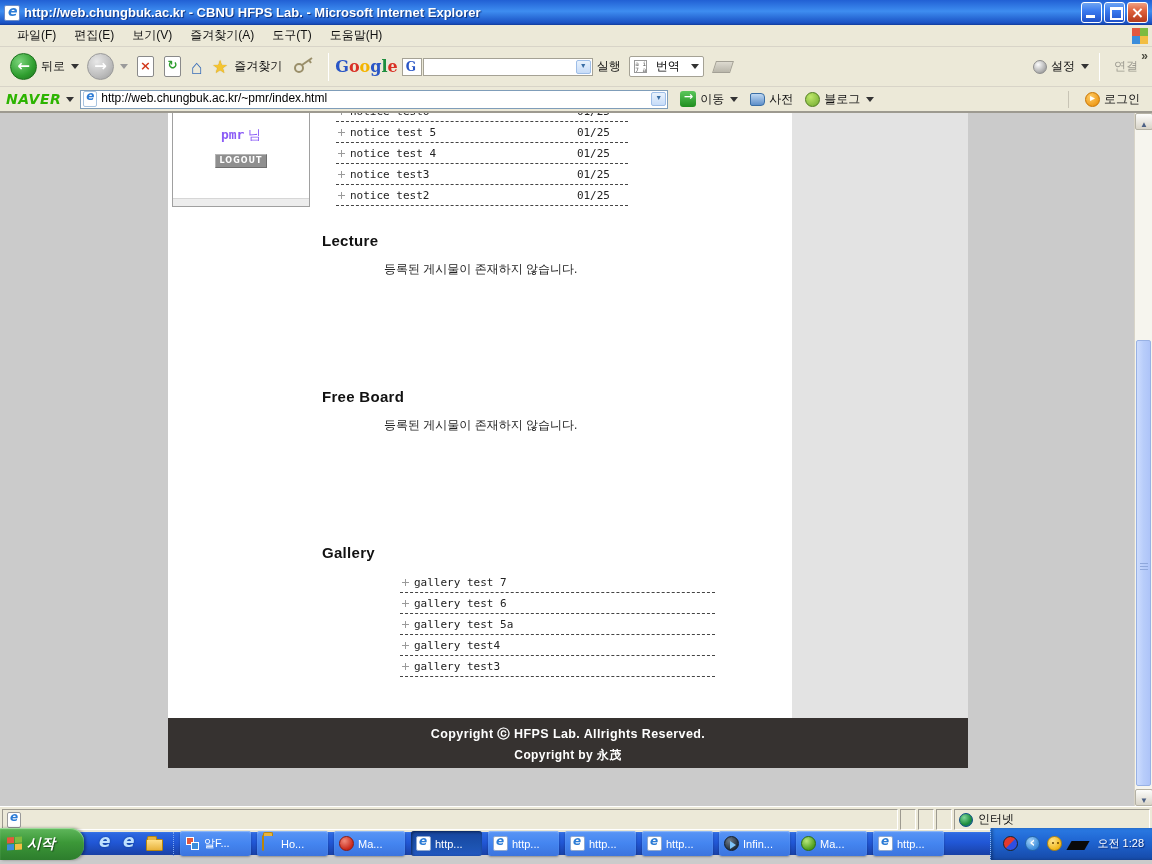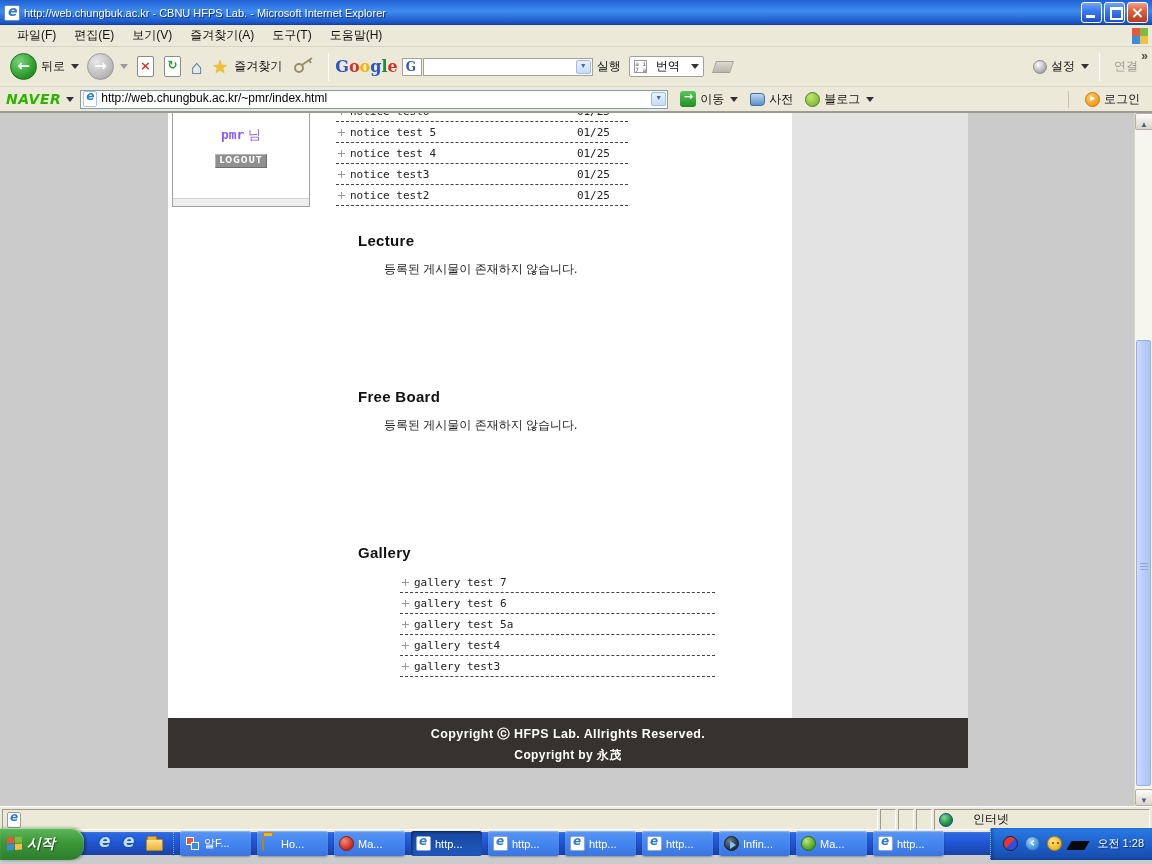--- a/index.html
+++ b/index.html
@@ -5,21 +5,21 @@
   * { margin:0; padding:0; box-sizing:border-box; }
   html,body { width:1152px; height:864px; overflow:hidden; }
   body { font-family:"Liberation Sans","DejaVu Sans",sans-serif; font-size:12px; position:relative; background:#CBCBCB; }
 
   
   .titlebar { position:absolute; left:0; top:0; width:1152px; height:25px;
     background:linear-gradient(180deg,#2160D4 0%,#3E8DF0 45%,#1A52C4 92%,#123C9A 100%);
     display:flex; align-items:center; padding:0 4px; }
   .titlebar .app-ico { width:16px; height:16px; margin-right:4px; position:relative; background:#fff; border:1px solid #6D8CC8; border-radius:2px; }
   .titlebar .app-ico::after { content:"e"; position:absolute; left:3px; top:-3px; font:bold italic 14px "DejaVu Sans",sans-serif; color:#2C7CD6; }
-  .title-text { color:#fff; font-weight:normal; font-size:11px; text-shadow:1px 1px 1px #0A2C7A; white-space:nowrap; overflow:hidden; flex:1; }
+  .title-text { color:#fff; font-weight:bold; font-size:13px; text-shadow:1px 1px 1px #0A2C7A; white-space:nowrap; overflow:hidden; flex:1; }
   .win-btns { display:flex; gap:2px; }
   .win-btn { width:21px; height:21px; border:1px solid #fff; border-radius:3px; position:relative;
     background:linear-gradient(180deg,#6FA5F2 0%,#3C7CF0 40%,#1E50C8 100%); }
   .win-btn.min::after { content:""; position:absolute; left:4px; bottom:4px; width:9px; height:3px; background:#fff; }
   .win-btn.max::before { content:""; position:absolute; left:5px; top:4px; width:9px; height:8px; border:2px solid #fff; border-top-width:3px; }
   .win-btn.close { background:linear-gradient(180deg,#F0A183 0%,#E0633E 40%,#B33A1B 100%); }
   .win-btn.close::after { content:"×"; position:absolute; left:0; top:-1px; width:100%; text-align:center; color:#fff; font:bold 16px/21px "DejaVu Sans",sans-serif; }
 
   
   .menubar { position:absolute; left:0; top:25px; width:1152px; height:22px; background:#ECE9D8;
@@ -96,21 +96,21 @@
   .list { position:absolute; font-family:"DejaVu Sans Mono",monospace; font-size:11px; color:#222; }
   .list-row { height:21px; display:flex; align-items:center; border-bottom:1px dashed #444; position:relative; padding-left:14px; }
   .list-row .row-title { flex:1; }
   .list-row .row-date { padding-right:18px; }
   .bullet { position:absolute; left:2px; top:7px; width:7px; height:7px; }
   .bullet::before { content:""; position:absolute; left:3px; top:0; width:1px; height:7px; background:#9A9A9A; }
   .bullet::after  { content:""; position:absolute; left:0; top:3px; width:7px; height:1px; background:#9A9A9A; }
   .notice-list { left:336px; top:-12px; width:292px; }
   .gallery-list { left:400px; top:459px; width:315px; }
 
-  .section-title { position:absolute; left:322px; font:bold 15px "Liberation Sans","DejaVu Sans",sans-serif; color:#111; letter-spacing:0.3px;margin-left:36px; }
+  .section-title { position:absolute; left:322px; font:bold 15px "Liberation Sans","DejaVu Sans",sans-serif; color:#111; letter-spacing:0.3px; }
   .empty-msg { position:absolute; left:384px; font-size:12px; color:#222; }
 
   .page-footer { position:absolute; left:168px; top:605px; width:800px; height:50px; background:#363230; color:#fff; text-align:center; }
   .page-footer .f1 { padding-top:8px; font:bold 12.5px "Liberation Sans","DejaVu Sans",sans-serif; letter-spacing:0.4px; }
   .page-footer .f2 { padding-top:4px; font:bold 12px "Liberation Sans","DejaVu Sans",sans-serif; letter-spacing:0.4px; }
 
   
   .vscroll { position:absolute; right:0; top:0; width:18px; height:693px; background:#F6F5EE; border-left:1px solid #D8D4C8; }
   .sb-btn { position:absolute; left:0; width:18px; height:17px; background:linear-gradient(180deg,#FDFDFB,#D8D4C8); border:1px solid #B5B2A5; border-radius:2px; text-align:center; }
   .sb-btn::after { font-size:8px; color:#4D6185; position:relative; top:2px; }
@@ -119,21 +119,21 @@
   .sb-thumb { position:absolute; left:1px; top:227px; width:15px; height:446px; border:1px solid #98B1E4; border-radius:2px;
     background:linear-gradient(90deg,#CDDCFE,#B8CDFA 50%,#AEC4F8); }
   .sb-thumb::after { content:""; position:absolute; left:3px; top:50%; width:8px; height:7px;
     background:repeating-linear-gradient(180deg,#8FA8DC 0 1px,transparent 1px 3px); }
 
   
   .statusbar { position:absolute; left:0; top:806px; width:1152px; height:26px; background:#ECE9D8; border-top:1px solid #fff; display:flex; align-items:stretch; padding:2px; gap:2px; }
   .seg { border:1px solid; border-color:#9D9A90 #FFF #FFF #9D9A90; display:flex; align-items:center; padding:0 4px; }
   .seg-main { flex:1; }
   .seg-s { width:16px; }
-  .seg-zone { width:216px; gap:20px; color:#111; }
+  .seg-zone { width:196px; gap:5px; color:#111; }
   .status-doc { width:14px; height:16px; background:#fff; border:1px solid #999; border-radius:2px; position:relative; }
   .status-doc::after { content:"e"; position:absolute; left:2px; top:-3px; font:bold italic 12px "DejaVu Sans",sans-serif; color:#2C7CD6; }
   .globe-ico { width:14px; height:14px; border-radius:50%; background:radial-gradient(circle at 35% 30%,#7FD89A,#1E8E3E 60%,#0F5E9E); border:1px solid #0D4E84; }
 
   
   .taskbar { position:absolute; left:0; top:832px; width:1152px; height:23px;
     background:linear-gradient(180deg,#3A77E8 0%,#2C67DF 8%,#2157D6 45%,#1941A5 100%); display:flex; align-items:center; }
   .start-btn { width:84px; height:32px; border-radius:0 14px 14px 0;
     background:linear-gradient(180deg,#60B75C 0%,#3C9838 45%,#2D7D2D 100%); box-shadow:inset 0 1px 1px #A4E0A0, 2px 0 3px rgba(0,0,0,.35);
     display:flex; align-items:center; gap:5px; padding-left:7px; }

